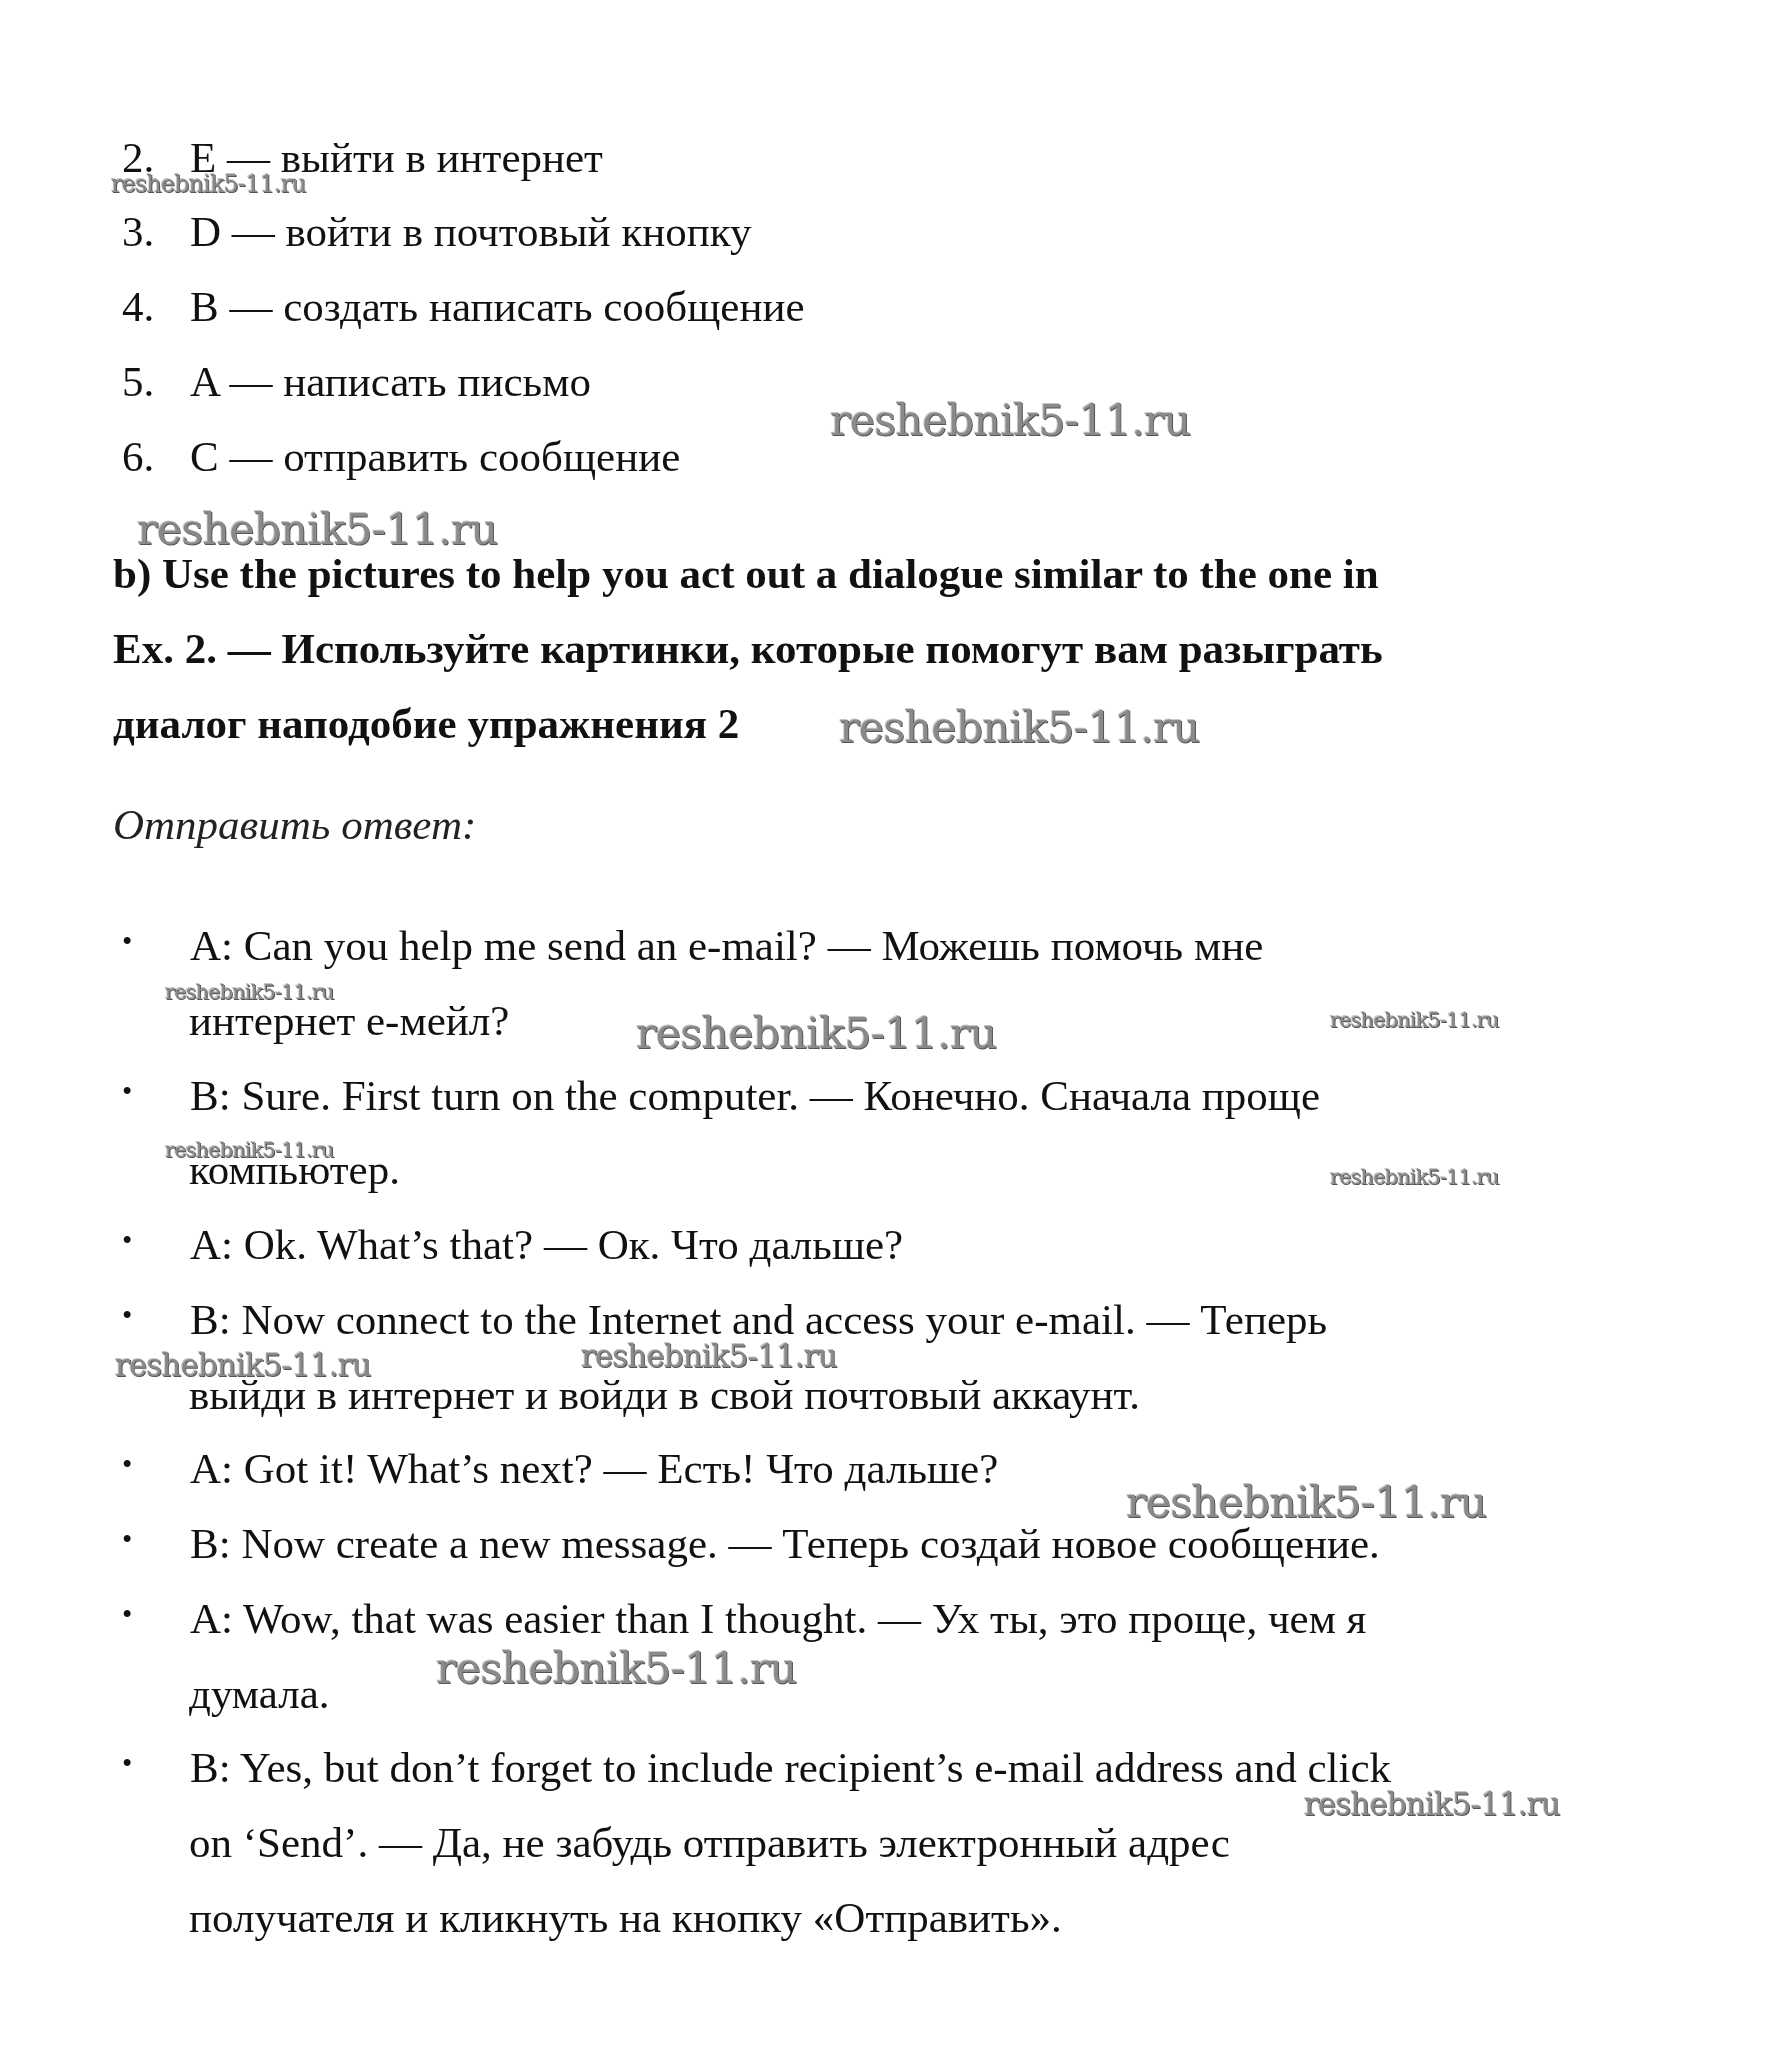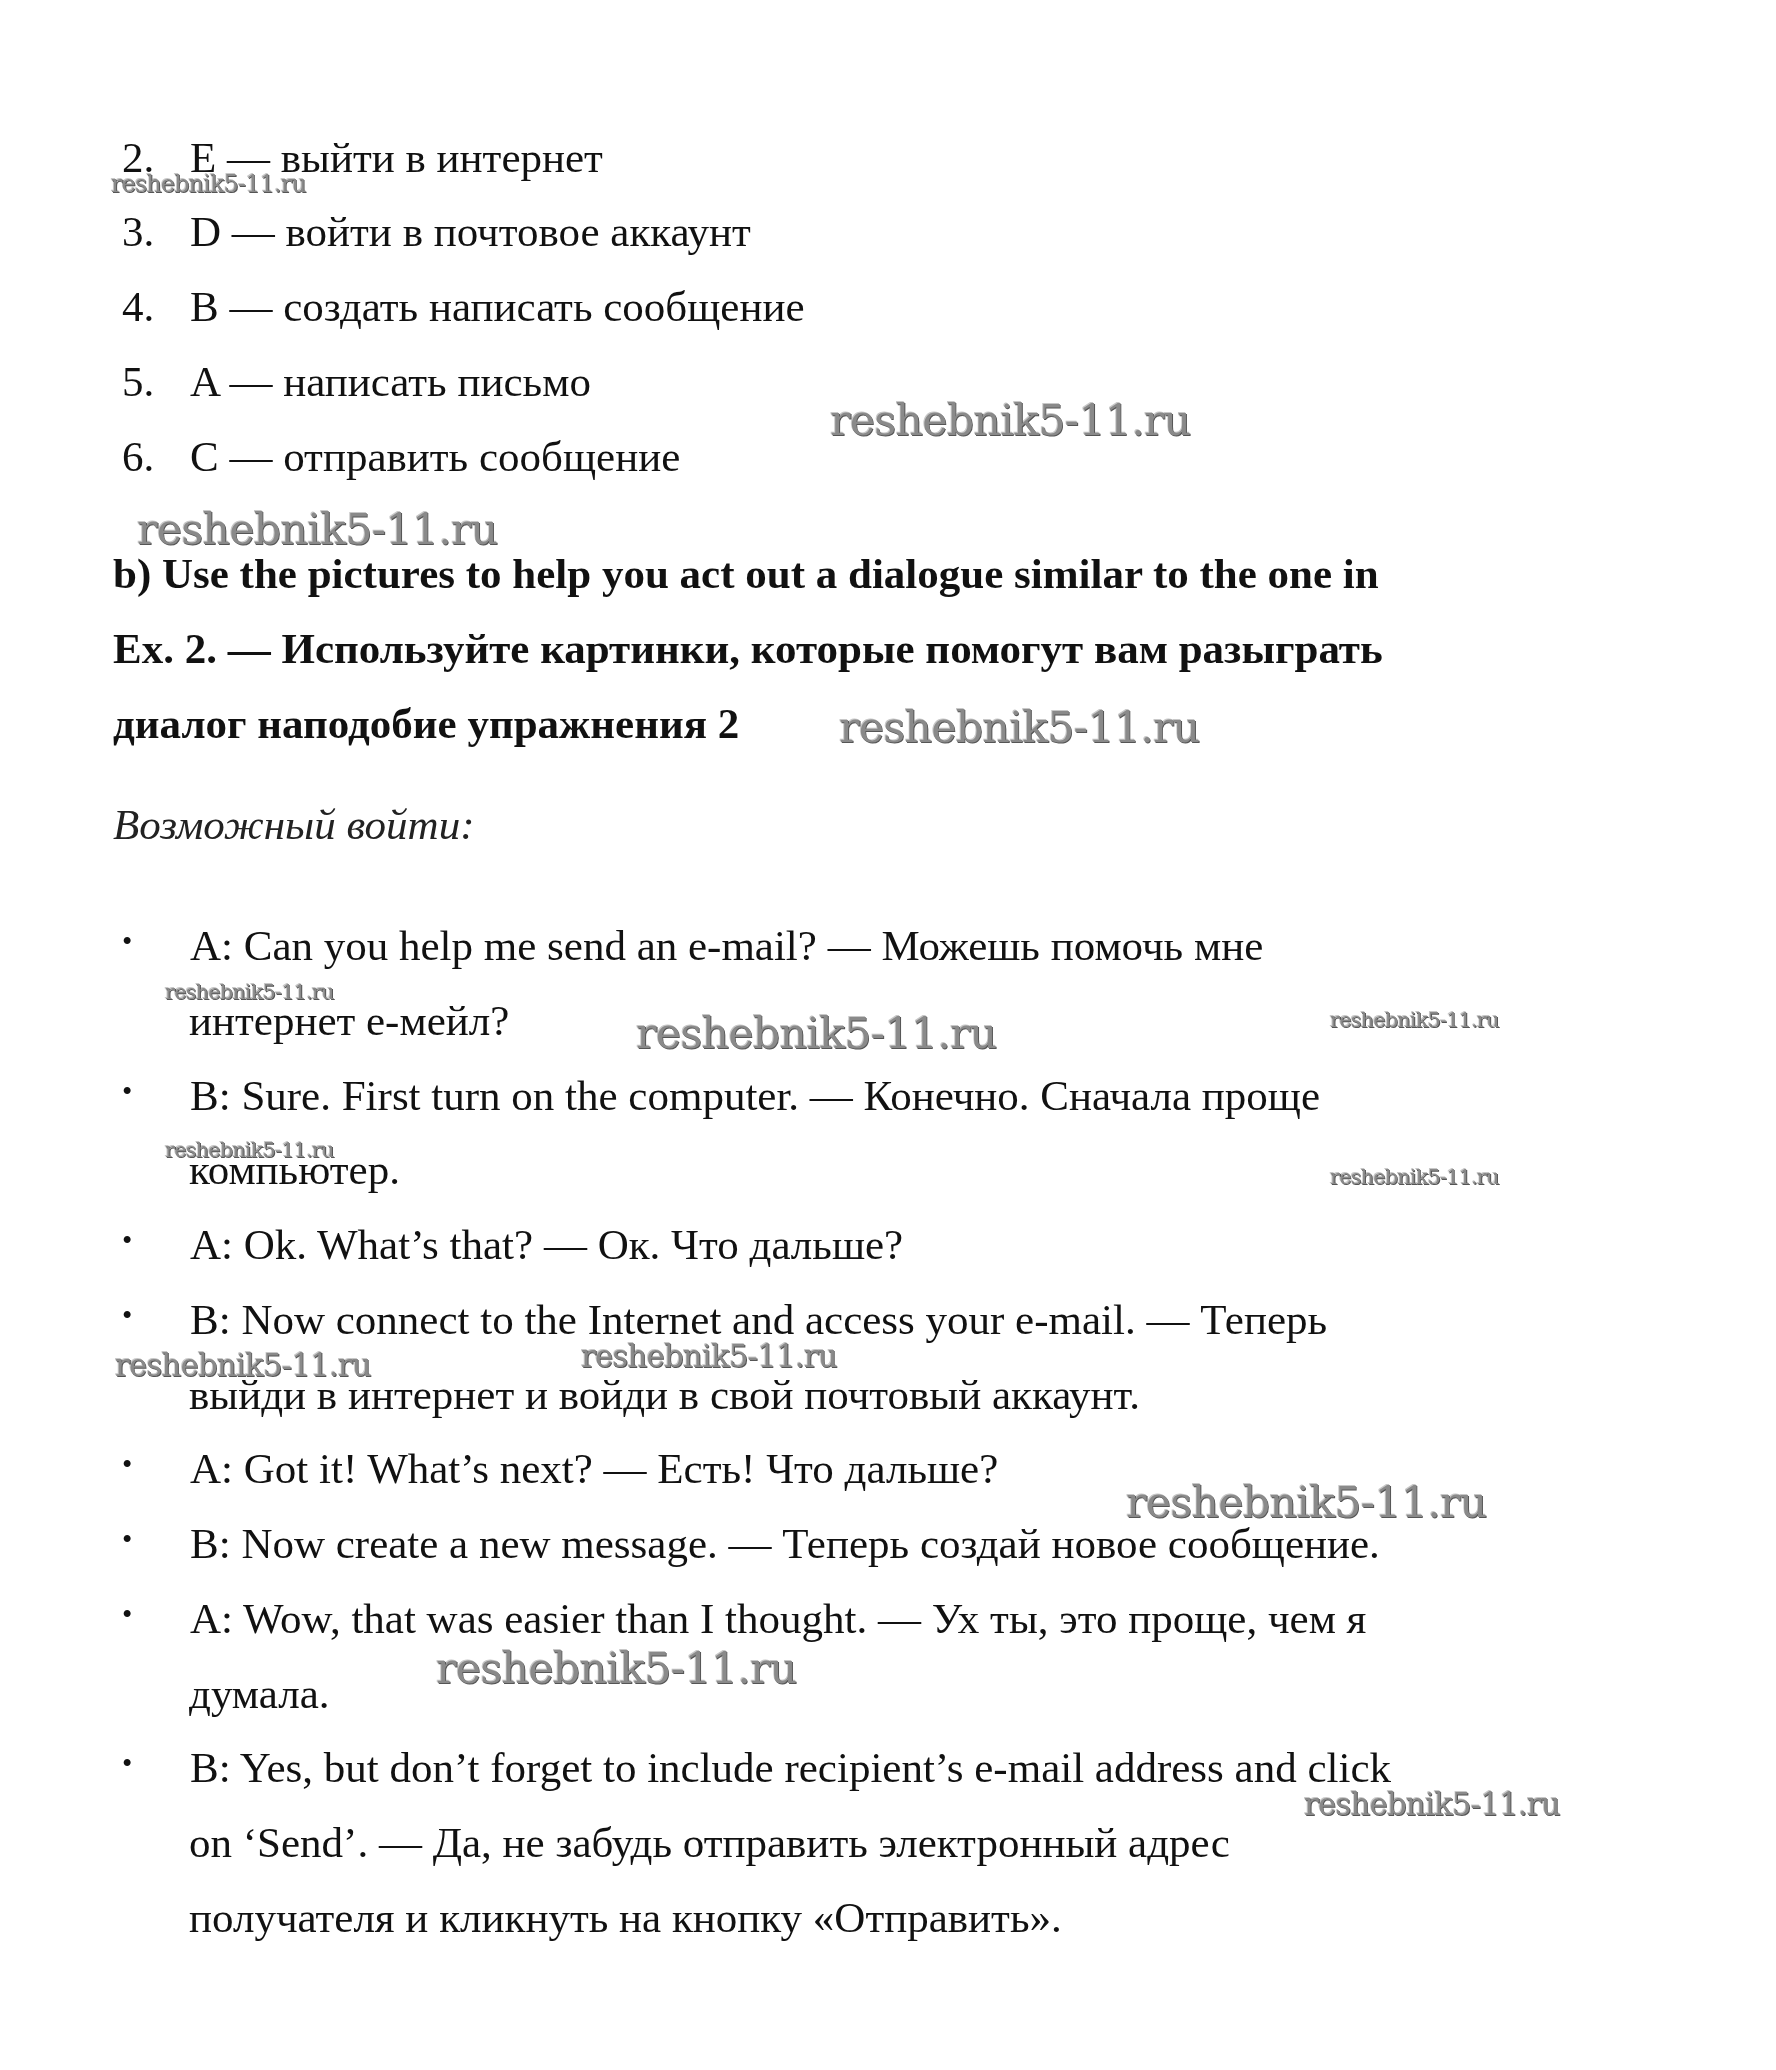--- a/index.html
+++ b/index.html
@@ -23,30 +23,30 @@
     letter-spacing: -0.9px;
   }
   .wm-s { font-size: 24px; }
   .wm-m { font-size: 31px; }
   .wm-l { font-size: 43px; }
 </style>
 </head>
 <body>
 
 <div class="line num-line" style="top:122px"><span class="num">2.</span><span>E — выйти в интернет</span></div>
-<div class="line num-line" style="top:196px"><span class="num">3.</span><span>D — войти в почтовое аккаунт</span></div>
+<div class="line num-line" style="top:196px"><span class="num">3.</span><span>D — войти в почтовый кнопку</span></div>
 <div class="line num-line" style="top:271px"><span class="num">4.</span><span>B — создать написать сообщение</span></div>
 <div class="line num-line" style="top:346px"><span class="num">5.</span><span>A — написать письмо</span></div>
 <div class="line num-line" style="top:421px"><span class="num">6.</span><span>C — отправить сообщение</span></div>
 
 <div class="line task" style="top:549px">b) Use the pictures to help you act out a dialogue similar to the one in</div>
 <div class="line task" style="top:624px">Ex. 2. — Используйте картинки, которые помогут вам разыграть</div>
 <div class="line task" style="top:699px">диалог наподобие упражнения 2</div>
 
-<div class="line italic" style="top:800px">Возможный войти:</div>
+<div class="line italic" style="top:800px">Отправить ответ:</div>
 
 <div class="line bullet-line" style="top:921px">
   <span class="bullet">•</span>
   <span class="btext">A: Can you help me send an e-mail? — Можешь помочь мне</span>
 </div>
 <div class="line cont" style="top:996px">интернет е-мейл?</div>
 
 <div class="line bullet-line" style="top:1071px">
   <span class="bullet">•</span>
   <span class="btext">B: Sure. First turn on the computer. — Конечно. Сначала проще</span>

